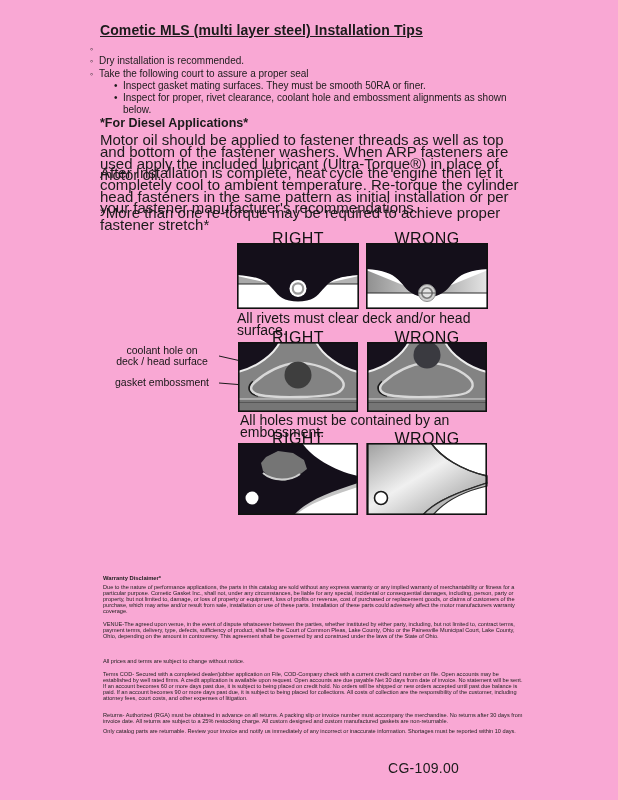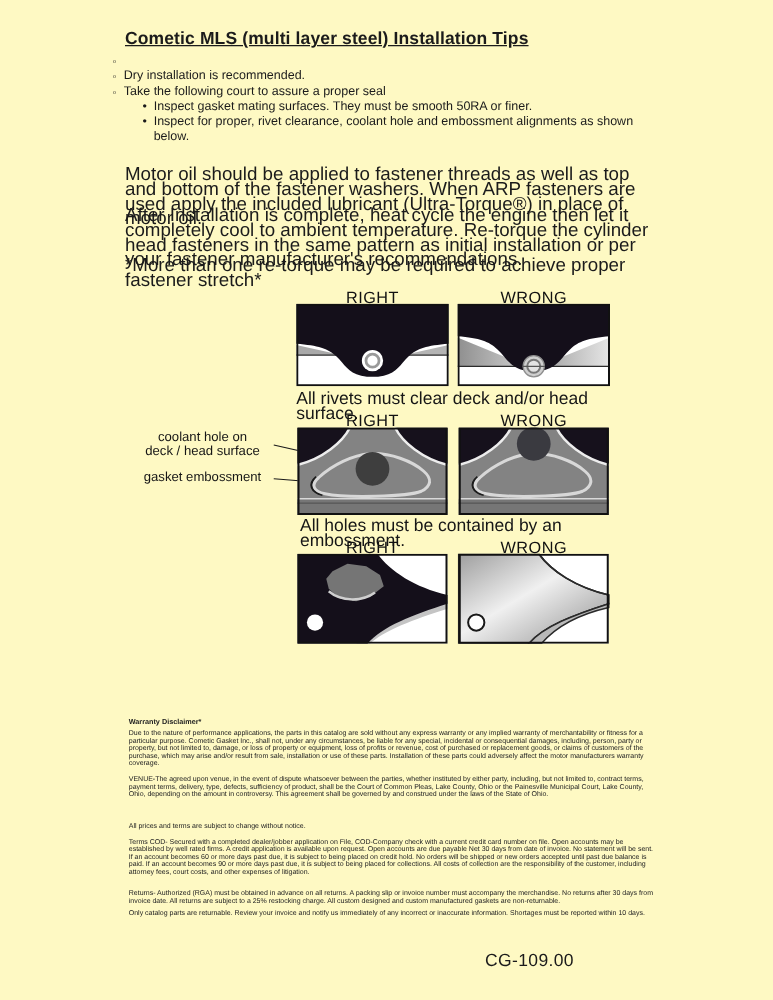--- a/index.html
+++ b/index.html
@@ -1,40 +1,40 @@
 <!DOCTYPE html>
 <html><head>
 <meta charset="utf-8">
 <style>
   * { margin:0; padding:0; box-sizing:border-box; }
   html,body { background:#e8e8e8; }
   .page {
     position:relative; width:618px; height:800px; margin:0 auto;
-    background:#fef9c3; color:#1b1b1b;
+    background:#f9a8d4; color:#1b1b1b;
     font-family:"Liberation Sans", sans-serif;
     overflow:hidden;
   }
   .abs { position:absolute; }
   .doc-title {
     left:100px; top:22px; width:430px;
     font-size:14px; font-weight:bold; text-decoration:underline;
     letter-spacing:.1px;
   }
   .tips { left:90px; top:43px; width:445px; font-size:10px; }
   .tip-row { display:flex; align-items:flex-start; line-height:12.3px; }
   .tip-row .marker { width:9px; font-size:9px; line-height:12.3px; text-align:left; }
   .tip-row.sub { padding-left:24px; }
   .tip-row.sub .marker { font-size:10px; }
   .diesel-heading { left:100px; top:116px; font-size:12.5px; font-weight:bold; }
   .body-para { left:100px; width:424px; font-size:15px; line-height:11.8px; }
   .p1 { top:134px; }
   .p2 { top:167px; }
   .note { top:207px; }
 
-  .fig-label { font-size:13px; letter-spacing:.4px; color:#111; width:122px; text-align:center; }
+  .fig-label { font-size:16px; letter-spacing:.4px; color:#111; width:122px; text-align:center; }
   .fig-box { width:122px; }
   .fig-box svg { display:block; width:100%; height:100%; }
   .fig-caption { font-size:14px; line-height:12px; color:#161616; }
 
   .callout { font-size:10.5px; line-height:11px; text-align:center; width:112px; color:#161616; }
 
   .legal { left:103px; width:420px; font-size:5.6px; line-height:6.1px; color:#222; }
   .legal-heading { font-weight:bold; font-size:5.8px; }
   .page-code { left:388px; top:760px; font-size:14px; letter-spacing:.3px; color:#1b1b1b; }
 </style>
@@ -60,20 +60,21 @@
     <div class="tip-row sub">
       <span class="marker">•</span>
       <span>Inspect gasket mating surfaces.  They must be smooth 50RA or finer.</span>
     </div>
     <div class="tip-row sub">
       <span class="marker">•</span>
       <span>Inspect for proper, rivet clearance, coolant hole and embossment alignments as shown below.</span>
     </div>
   </div>
 
+  <div class="abs diesel-heading">*For Diesel Applications*</div>
   <div class="abs body-para p1">Motor oil should be applied to fastener threads as well as top and bottom of the fastener washers. When ARP fasteners are used apply the included lubricant (Ultra-Torque®) in place of motor oil.</div>
   <div class="abs body-para p2">After Installation is complete, heat cycle the engine then let it completely cool to ambient temperature. Re-torque the cylinder head fasteners in the same pattern as initial installation or per your fastener manufacturer's recommendations.</div>
   <div class="abs body-para note">*More than one re-torque may be required to achieve proper fastener stretch*</div>
 
   <div class="abs fig-label" style="left:237px; top:230px;">RIGHT</div>
   <div class="abs fig-label" style="left:366px; top:230px;">WRONG</div>
 
   <div class="abs fig-box" style="left:237px; top:243px; height:66px;">
     <svg viewBox="0 0 122 66">
       <rect width="122" height="66" fill="#ffffff"></rect>

